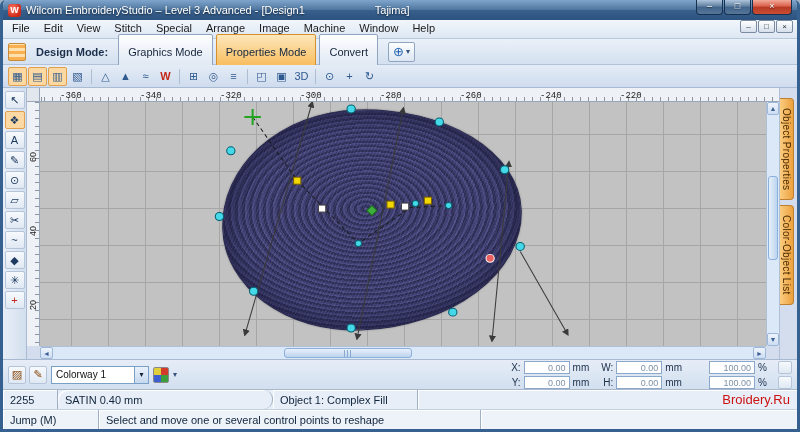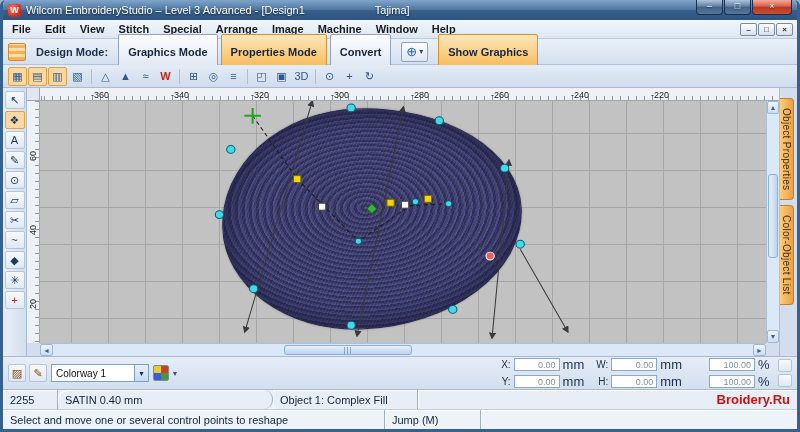--- a/index.html
+++ b/index.html
@@ -30,44 +30,43 @@
     width: 27px; height: 15px; text-align:center; line-height:13px; font-size:9px; color:#fff;
     border:1px solid #16304f; border-top:none; border-radius:0 0 4px 4px; margin-left:1px;
     background: linear-gradient(#aec4dd, #60809f 45%, #42648c 50%, #567698);
     text-shadow: 0 1px 1px rgba(0,0,0,.6); cursor: default;
   }
   .win-btn[data-name="close-button"] { width: 40px; background: linear-gradient(#f2a99a, #d8604a 45%, #b33a25 50%, #cc4c32); }
 
   
   .menubar {
     height: 19px; flex: 0 0 19px;
-    display: flex; align-items: center; padding: 0 2px;
+    display: flex; align-items: flex-start; padding: 0 2px;
     background: linear-gradient(#f2f6fb, #dde7f3);
     border-bottom: 1px solid #b9c9de;
-    font-weight: bold;
   }
   .menu-item { padding: 2px 7px; color:#1a1a1a; }
   .doc-controls { margin-left:auto; display:flex; gap:1px; padding-right:2px; }
   .doc-btn { width:17px; height:13px; font-size:8px; line-height:11px; text-align:center; color:#233;
     border:1px solid #7a8aa0; border-radius:2px; background: linear-gradient(#ffffff,#d6dfec); }
 
   
   .modebar {
     height: 26px; flex: 0 0 26px;
     display:flex; align-items:center; gap:10px; padding:0 5px;
     background: linear-gradient(#eaf1f9, #d4e0f0);
     border-bottom: 1px solid #b0c2d8;
   }
   .job-icon { width:18px; height:18px; border:1px solid #c58a3a; border-radius:2px;
     background: repeating-linear-gradient(0deg,#f8b050 0 3px,#fde0ae 3px 6px); }
   .modebar-label { font-weight: bold; color:#1b2f4b; }
   .mode-btn {
     height: 36px; padding: 0 9px; font-size: 11px; font-family: inherit;
     border: 1px solid #8fa4c0; border-radius: 2px; color:#15253d;
-    background: linear-gradient(#fdfeff, #dde6f2); cursor: default; font-weight: bold;
+    background: linear-gradient(#fdfeff, #dde6f2); cursor: default;
   }
   .mode-btn[data-active="true"] { background: linear-gradient(#fde7bc, #f8b853); border-color:#d8902c; }
   .globe-btn { display:flex; align-items:center; height:20px; padding:0 4px; gap:2px;
     border:1px solid #8fa4c0; border-radius:2px; background:linear-gradient(#fdfeff,#dde6f2); }
   .globe-glyph { color:#2263b0; font-size:13px; line-height:13px; }
   .drop-arrow { font-size:8px; color:#33527c; }
 
   
   .iconbar {
     height: 23px; flex: 0 0 23px;
@@ -101,21 +100,21 @@
   .centercol { flex:1 1 auto; display:flex; flex-direction:column; min-width:0; }
 
   .hruler-row { flex:0 0 13px; display:flex; }
   .ruler-corner { flex:0 0 13px; background:#e2e7ee; border-right:1px solid #9aa7b8; border-bottom:1px solid #9aa7b8; }
   .hruler {
     flex:1 1 auto; background:#eef1f5; border-bottom:1px solid #9aa7b8;
     padding-left:20px; white-space:nowrap; overflow:hidden; position:relative;
     background-image: repeating-linear-gradient(90deg,#8a94a2 0 1px,transparent 1px 8px);
     background-size:100% 4px; background-position:4px 100%; background-repeat:repeat-x;
   }
-  .hr-label { display:inline-block; width:80px; text-align:center; font-size:9px; color:#222; line-height:9px; }
+  .hr-label { display:inline-block; width:80px; text-align:left; font-size:9px; color:#222; line-height:9px;font-family:Liberation Mono, monospace; }
 
   .canvas-row { flex:1 1 auto; display:flex; min-height:0; }
   .vruler {
     flex:0 0 13px; background:#eef1f5; border-right:1px solid #9aa7b8;
     display:flex; flex-direction:column; align-items:center; padding-top:18px;
     background-image: repeating-linear-gradient(180deg,#8a94a2 0 1px,transparent 1px 8px);
     background-size:4px 100%; background-position:100% 0; background-repeat:repeat-y;
   }
   .vr-label { height:74px; display:flex; align-items:center; justify-content:center;
     writing-mode:vertical-rl; transform:rotate(180deg); font-size:9px; color:#222; }
@@ -183,39 +182,39 @@
   .cw-select-text { flex:1 1 auto; padding:0 4px; font-size:10px; color:#111; white-space:nowrap; overflow:hidden; }
   .cw-select-arrow { flex:0 0 14px; height:100%; display:flex; align-items:center; justify-content:center;
     font-size:8px; color:#123; background:linear-gradient(#e9f1fb,#c6d9ef); border-left:1px solid #7aa0c8; }
   .color-wheel { width:16px; height:16px; border-radius:2px; border:1px solid #888;
     background: conic-gradient(#d23b2b 0 25%, #3ba03b 25% 50%, #3b5fd2 50% 75%, #e0cf3a 75% 100%); }
   .cw-fields { margin-left:auto; display:grid; grid-template-columns:auto auto auto; column-gap:12px; row-gap:2px; }
   .cw-field { display:flex; align-items:center; gap:3px; }
   .cw-label { font-size:10px; color:#1b2f4b; min-width:12px; text-align:right; }
   .cw-input { width:46px; height:13px; line-height:12px; background:#fff; border:1px solid #89a8cc;
     font-size:9px; color:#7d90a8; text-align:right; padding:0 3px; }
-  .cw-unit { font-size:13px; color:#1b2f4b; min-width:16px; }
+  .cw-unit { font-size:10px; color:#1b2f4b; min-width:16px; }
   .cw-mini-col { display:flex; flex-direction:column; gap:2px; }
   .mini-btn { width:14px; height:13px; border:1px solid #b5c4d8; border-radius:2px;
     background: linear-gradient(#f7fafd,#dfe8f3) , ; }
   .mini-btn { background:linear-gradient(#f7fafd,#dfe8f3); }
 
   
   .statusbar {
     flex:0 0 20px; display:flex; align-items:stretch;
     background:#e7eef7; border-top:1px solid #aab8cc; font-size:11px; color:#10243c;
   }
   .seg { display:flex; align-items:center; padding:0 7px; border-right:1px solid #9fb0c4;
     box-shadow: inset 1px 1px 0 #ffffff; white-space:nowrap; overflow:hidden; }
   .seg-count { flex:0 0 55px; }
   .seg-pointer { flex:0 0 250px; }
   .seg-stitch { flex:0 0 215px;border-radius:9px; }
   .seg-object { flex:0 0 145px; }
   .seg-mark { flex:1 1 auto; justify-content:flex-end; border-right:none;
-    color:#cc1111; font-weight:bold; font-size:13px; }
+    color:#cc1111; font-weight:normal; font-size:13px; }
 
   .hintbar {
     flex:0 0 20px; display:flex; align-items:stretch;
     background:#eef3f9; border-top:1px solid #c2cfe0; font-size:11px; color:#10243c;
   }
   .hint-msg { flex:0 0 382px; }
   .hint-mode { flex:0 0 96px; }
   .hint-rest { flex:1 1 auto; border-right:none; }
 </style>
 </head>
@@ -264,21 +263,20 @@
     <span data-name="mode-buttons" style="display:flex;gap:3px;">
 
     <button class="mode-btn" data-name="graphics-mode-button" data-active="false">Graphics Mode</button>
         <button class="mode-btn" data-name="embroidery-mode-button" data-active="true">Properties Mode</button>
         <button class="mode-btn" data-name="convert-button" data-active="false">Convert</button>
       </span>
     <span class="globe-btn" data-name="hoop-globe-button">
       <span class="globe-glyph" data-name="globe-icon">⊕</span>
       <span class="drop-arrow" data-name="chevron-down-icon">▾</span>
     </span>
-    <button class="mode-btn" data-name="show-graphics-button" data-active="true">Show Graphics</button>
   </div>
 
   <div class="iconbar" data-name="icon-toolbar">
 
   <span class="tb-icon" data-name="pattern-stitch-icon" data-active="true">▦</span>
       <span class="tb-icon" data-name="satin-fill-icon" data-active="true">▤</span>
       <span class="tb-icon" data-name="tatami-fill-icon" data-active="true">▥</span>
       <span class="tb-icon" data-name="motif-fill-icon" data-active="false">▧</span>
       <span class="tb-icon" data-name="separator" data-sep="true"></span>
       <span class="tb-icon" data-name="auto-corner-icon">△</span>
@@ -463,18 +461,18 @@
   </div>
 
   <div class="statusbar" data-name="status-bar">
     <span class="seg seg-count" data-name="stitch-count">2255</span>
     <span class="seg seg-stitch" data-name="stitch-type-info">SATIN  0.40 mm</span>
     <span class="seg seg-object" data-name="selected-object-info">Object 1: Complex Fill</span>
     <span class="seg seg-mark" data-name="watermark-text">Broidery.Ru</span>
   </div>
 
   <div class="hintbar" data-name="hint-bar">
+    <span class="seg hint-mode" data-name="travel-mode-indicator">Jump (M)</span>
     <span class="seg hint-msg" data-name="hint-message">Select and move one or several control points to reshape</span>
-    <span class="seg hint-mode" data-name="travel-mode-indicator">Jump (M)</span>
     <span class="seg hint-rest" data-name="hint-filler"></span>
   </div>
 
 </div>
 
 </body></html>

